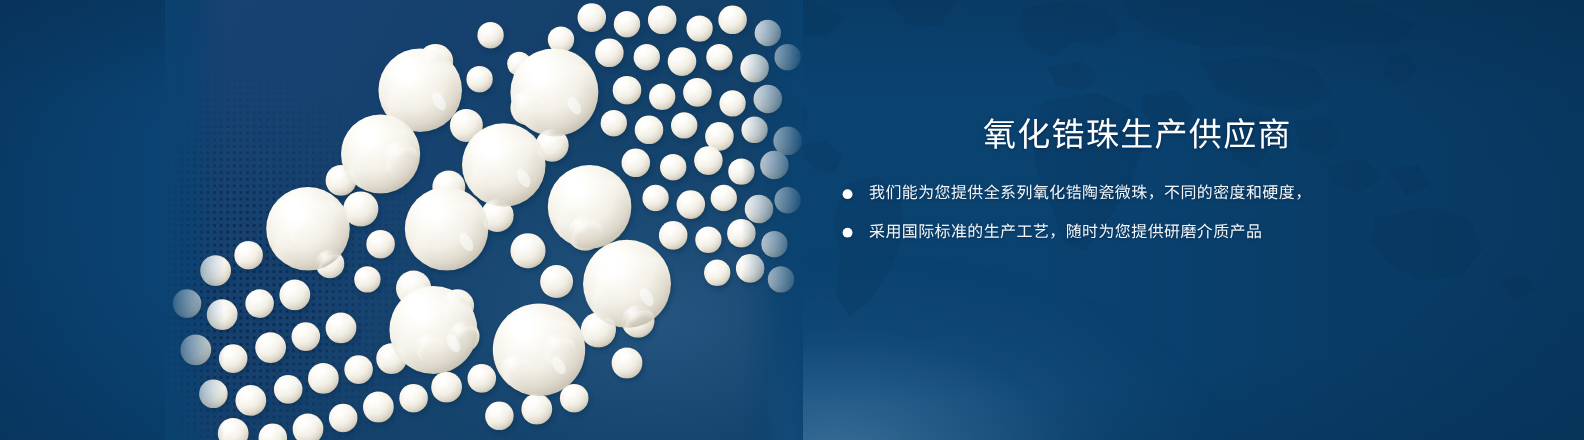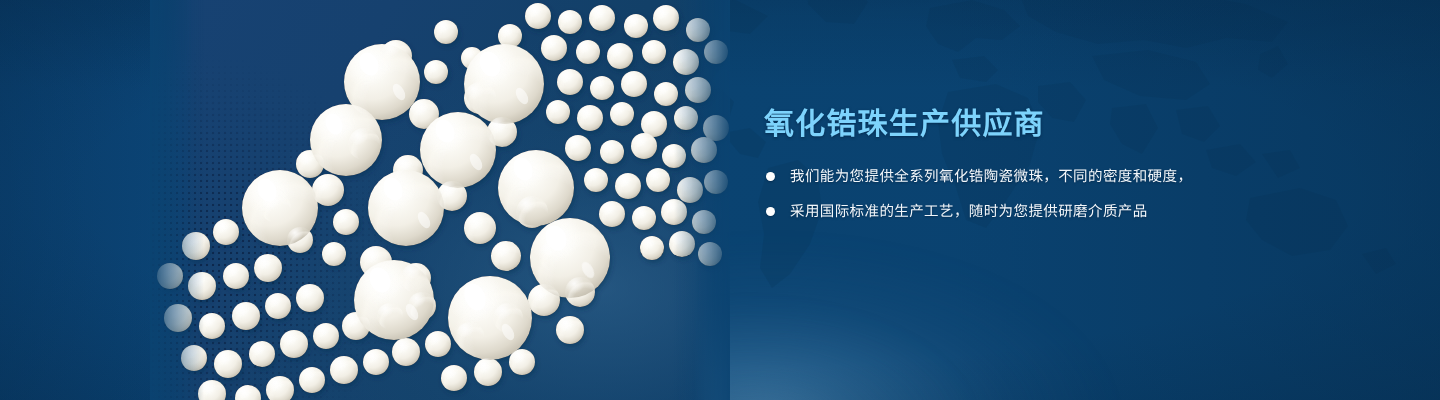--- a/index.html
+++ b/index.html
@@ -141,26 +141,27 @@
   
   .copy {
     position: absolute;
     left: 764px;
     top: 104px;
     width: 540px;
   }
   .headline {
     margin: 0;
     font-size: 30px;
-    font-weight: 700;
+    font-weight: 400;
     line-height: 40px;
     letter-spacing: 1.2px;
-    color: #7dd3fc;
+    color: #ffffff;
     text-shadow: 0 1px 3px rgba(2,26,52,0.55);
     white-space: nowrap;
+    text-align: center;
   }
   .bullets {
     margin: 20px 0 0 0;
     padding: 0;
     list-style: none;
   }
   .bullet {
     position: relative;
     padding-left: 26px;
     margin-bottom: 10px;

